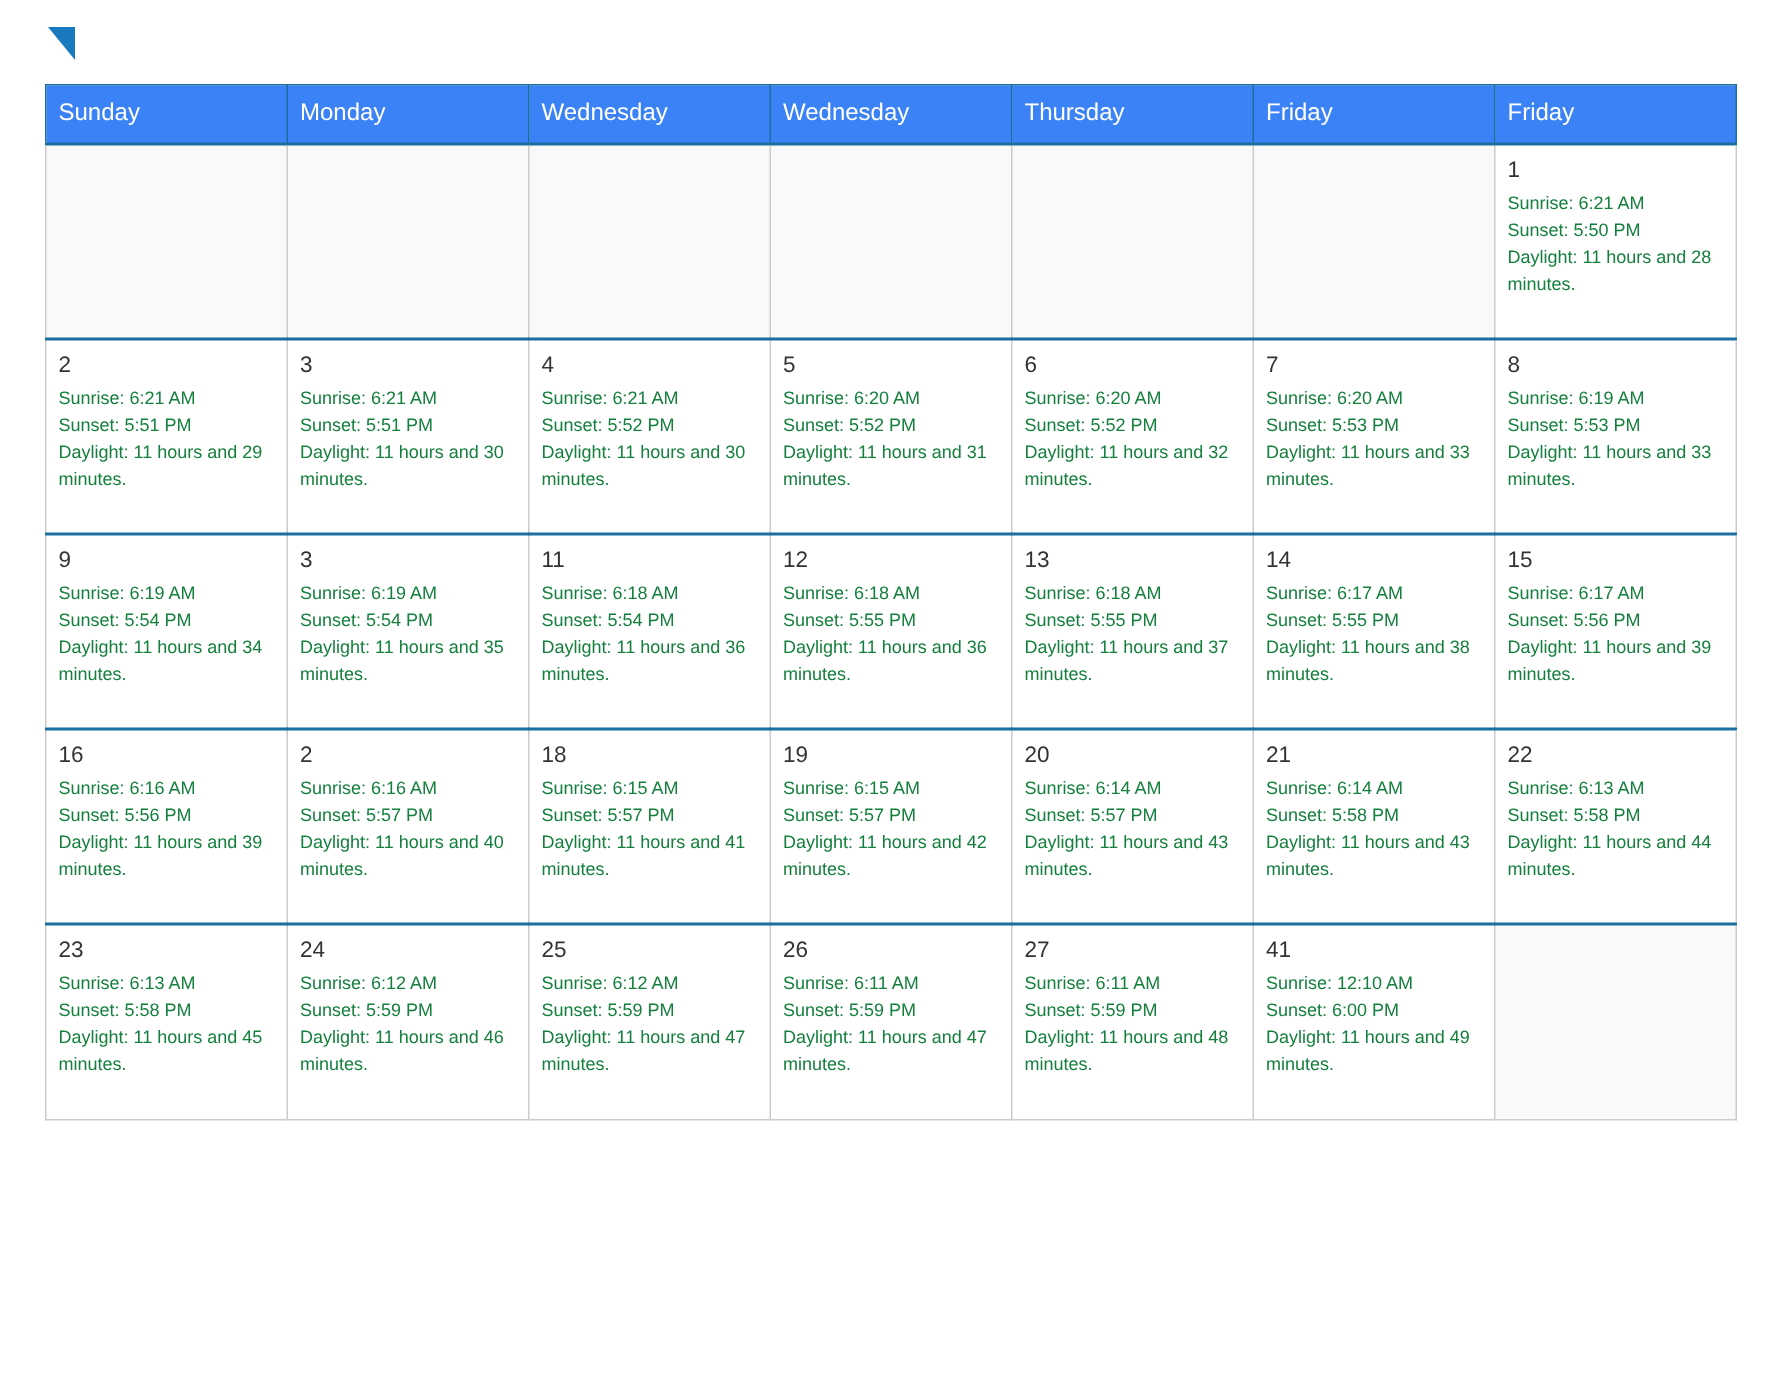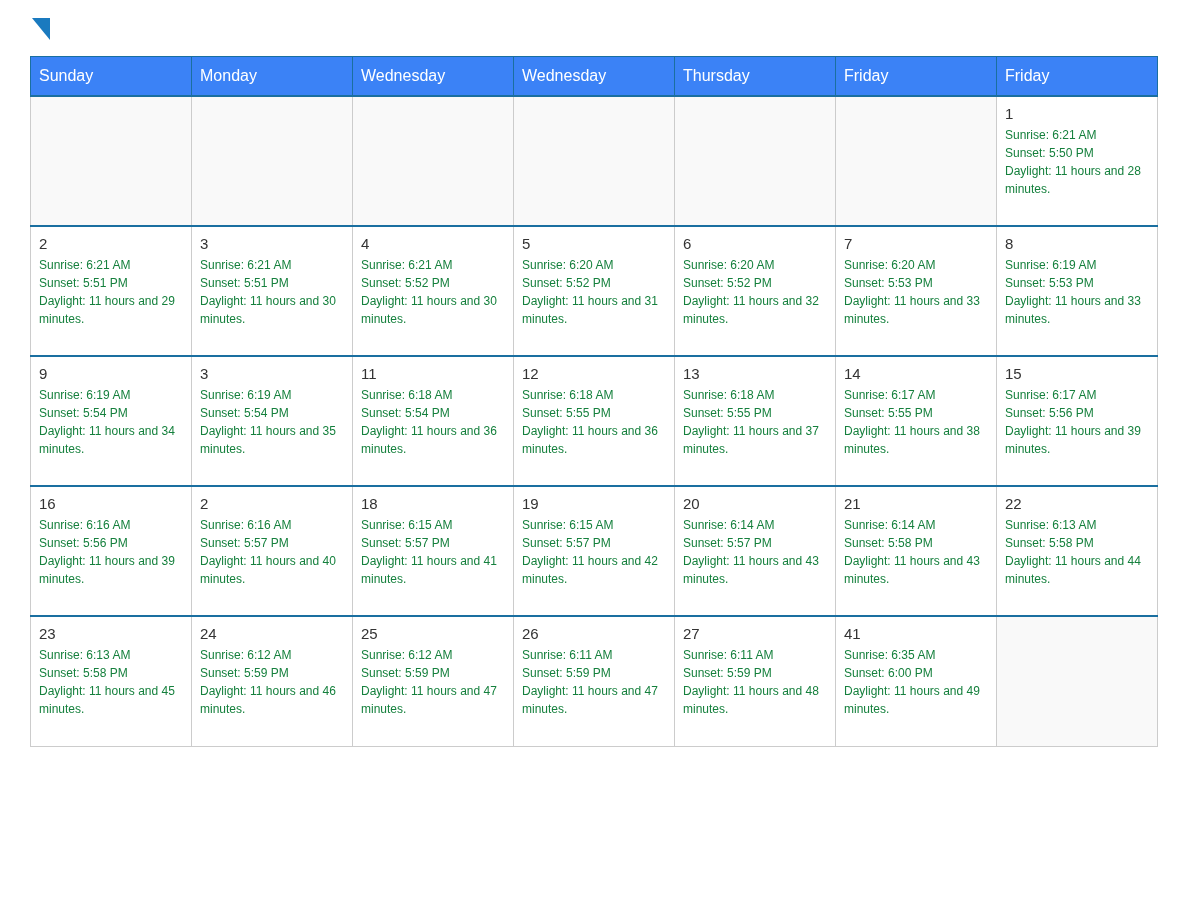--- a/index.html
+++ b/index.html
@@ -291,20 +291,20 @@
 Daylight: 11 hours and 47 minutes.</div>
         </td>
         <td>
           <span class="day-number">27</span>
           <div class="day-info" style="white-space: pre-line;">Sunrise: 6:11 AM
 Sunset: 5:59 PM
 Daylight: 11 hours and 48 minutes.</div>
         </td>
         <td>
           <span class="day-number">41</span>
-          <div class="day-info" style="white-space: pre-line;">Sunrise: 6:35 AM
+          <div class="day-info" style="white-space: pre-line;">Sunrise: 12:10 AM
 Sunset: 6:00 PM
 Daylight: 11 hours and 49 minutes.</div>
         </td>
         <td class="empty-cell"></td>
       </tr>
     </tbody>
 </table>
 
 </body></html>

